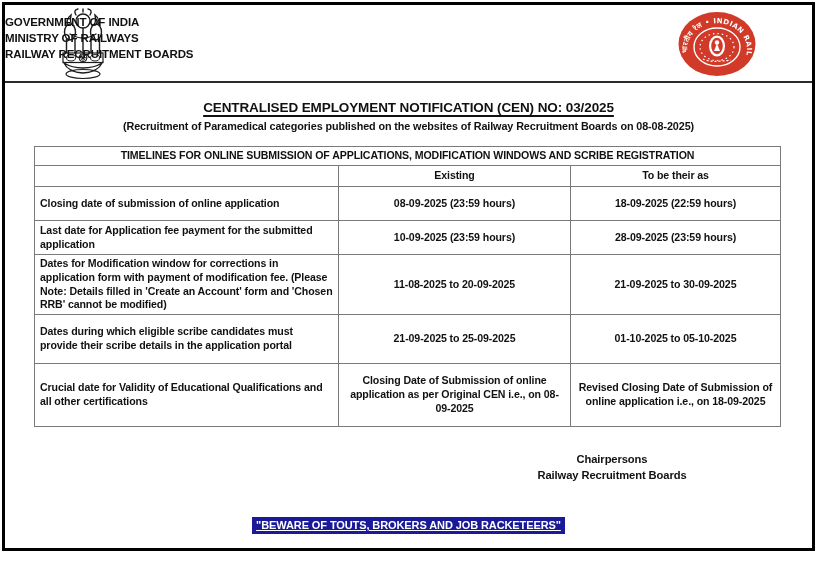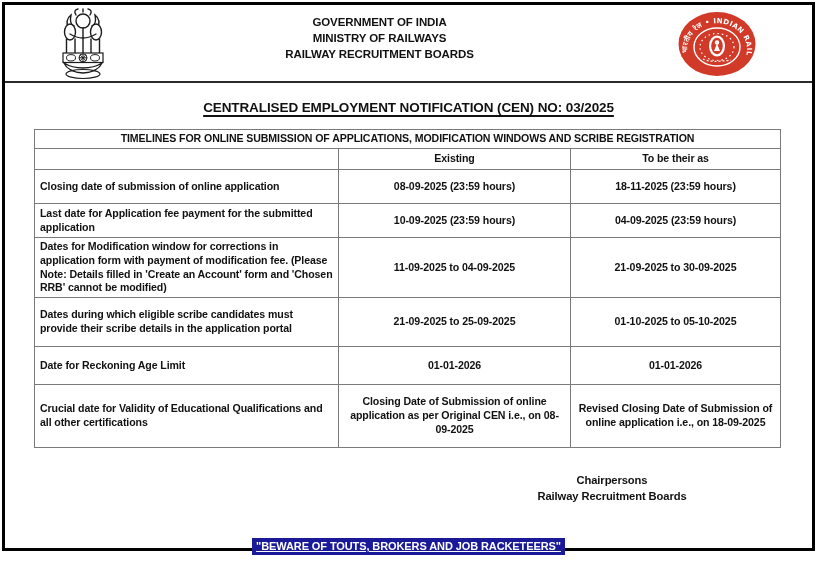--- a/index.html
+++ b/index.html
@@ -20,21 +20,21 @@
   
   .header{
     position:relative;
     height:76px;
     border-bottom:2px solid #2b2b2b;
   }
   .emblem{position:absolute;left:55px;top:3px;width:46px;height:72px;}
   .rail-logo{position:absolute;left:672px;top:6px;width:80px;height:66px;}
   .header-text{
     position:absolute;left:0;right:58px;top:9px;
-    text-align:center;font-size:11.5px;line-height:16px;
+    text-align:left;font-size:11.5px;line-height:16px;
   }
   
   .corrigendum{
     margin-top:13px;text-align:center;font-size:14.5px;
     text-decoration:underline;text-decoration-thickness:2px;text-underline-offset:3px;
   }
   .cen-title{
     margin-top:17px;text-align:center;font-size:13.5px;
     text-decoration:underline;text-decoration-thickness:2px;text-underline-offset:3px;
   }
@@ -124,60 +124,56 @@
       </text>
       <ellipse cx="40" cy="35" rx="8" ry="10.5" fill="#fff"></ellipse>
       <ellipse cx="40" cy="35" rx="5.8" ry="8.2" fill="#d13a28"></ellipse>
       <circle cx="40" cy="31.5" r="2.2" fill="#fff"></circle>
       <path d="M40 32.5 L43 40 L37 40 Z" fill="#fff"></path>
       <path d="M26 48 Q33 52 54 49" stroke="#fff" stroke-width="1.2" fill="none" stroke-dasharray="2 2"></path>
     </svg>
   </div>
 
   <div class="cen-title">CENTRALISED EMPLOYMENT NOTIFICATION (CEN) NO: 03/2025</div>
+  <div class="cen-subtitle">(Recruitment of Paramedical categories published on the websites of Railway Recruitment Boards on 08-08-2025)</div>
 
   <table class="timeline">
     <colgroup>
         <col class="c1">
         <col class="c2">
         <col class="c3">
       </colgroup>
     <tbody>
       <tr>
         <td class="caption-cell" colspan="3">TIMELINES FOR ONLINE SUBMISSION OF APPLICATIONS, MODIFICATION WINDOWS AND SCRIBE REGISTRATION</td>
       </tr>
       <tr>
         <td class="colhead"></td>
         <td class="colhead">Existing</td>
         <td class="colhead">To be their as</td>
       </tr>
       <tr class="r1">
         <td class="label-cell">Closing date of submission of online application</td>
         <td class="val-cell">08-09-2025 (23:59 hours)</td>
-        <td class="val-cell">18-11-2025 (23:59 hours)</td>
+        <td class="val-cell">18-09-2025 (22:59 hours)</td>
       </tr>
       <tr class="r2">
         <td class="label-cell">Last date for Application fee payment for the submitted application</td>
         <td class="val-cell">10-09-2025 (23:59 hours)</td>
-        <td class="val-cell">04-09-2025 (23:59 hours)</td>
+        <td class="val-cell">28-09-2025 (23:59 hours)</td>
       </tr>
       <tr class="r3">
         <td class="label-cell">Dates for Modification window for corrections in application form with payment of modification fee. (Please Note: Details filled in 'Create an Account' form and 'Chosen RRB' cannot be modified)</td>
-        <td class="val-cell">11-09-2025 to 04-09-2025</td>
+        <td class="val-cell">11-08-2025 to 20-09-2025</td>
         <td class="val-cell">21-09-2025 to 30-09-2025</td>
       </tr>
       <tr class="r4">
         <td class="label-cell">Dates during which eligible scribe candidates must provide their scribe details in the application portal</td>
         <td class="val-cell">21-09-2025 to 25-09-2025</td>
         <td class="val-cell">01-10-2025 to 05-10-2025</td>
-      </tr>
-      <tr class="r5">
-        <td class="label-cell">Date for Reckoning Age Limit</td>
-        <td class="val-cell">01-01-2026</td>
-        <td class="val-cell">01-01-2026</td>
       </tr>
       <tr class="r6">
         <td class="label-cell">Crucial date for Validity of Educational Qualifications and all other certifications</td>
         <td class="val-cell">Closing Date of Submission of online application as per Original CEN i.e., on 08-09-2025</td>
         <td class="val-cell">Revised Closing Date of Submission of online application i.e., on 18-09-2025</td>
       </tr>
     </tbody>
   </table>
 
   <div class="signature">

